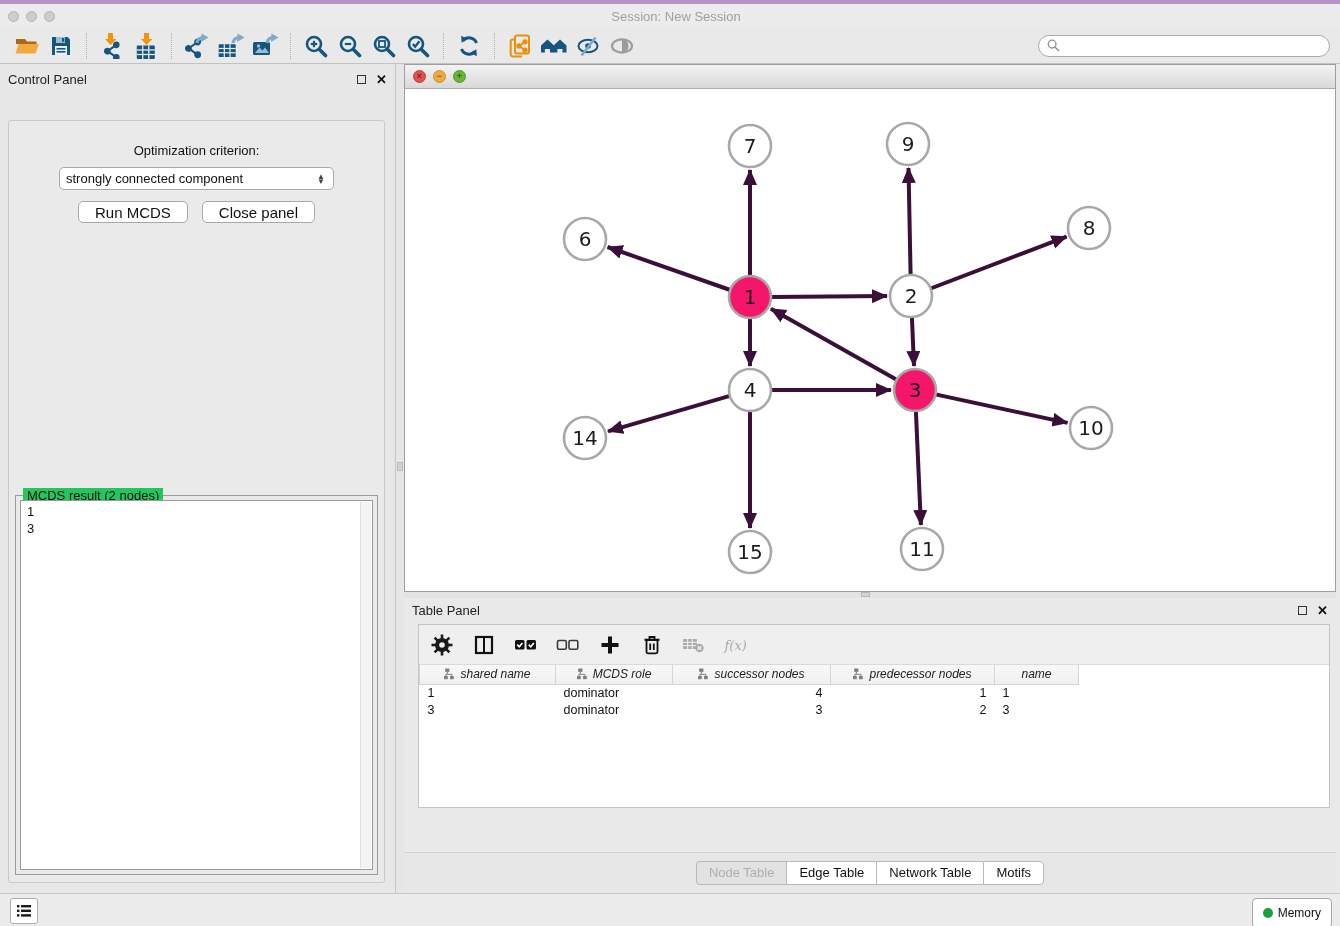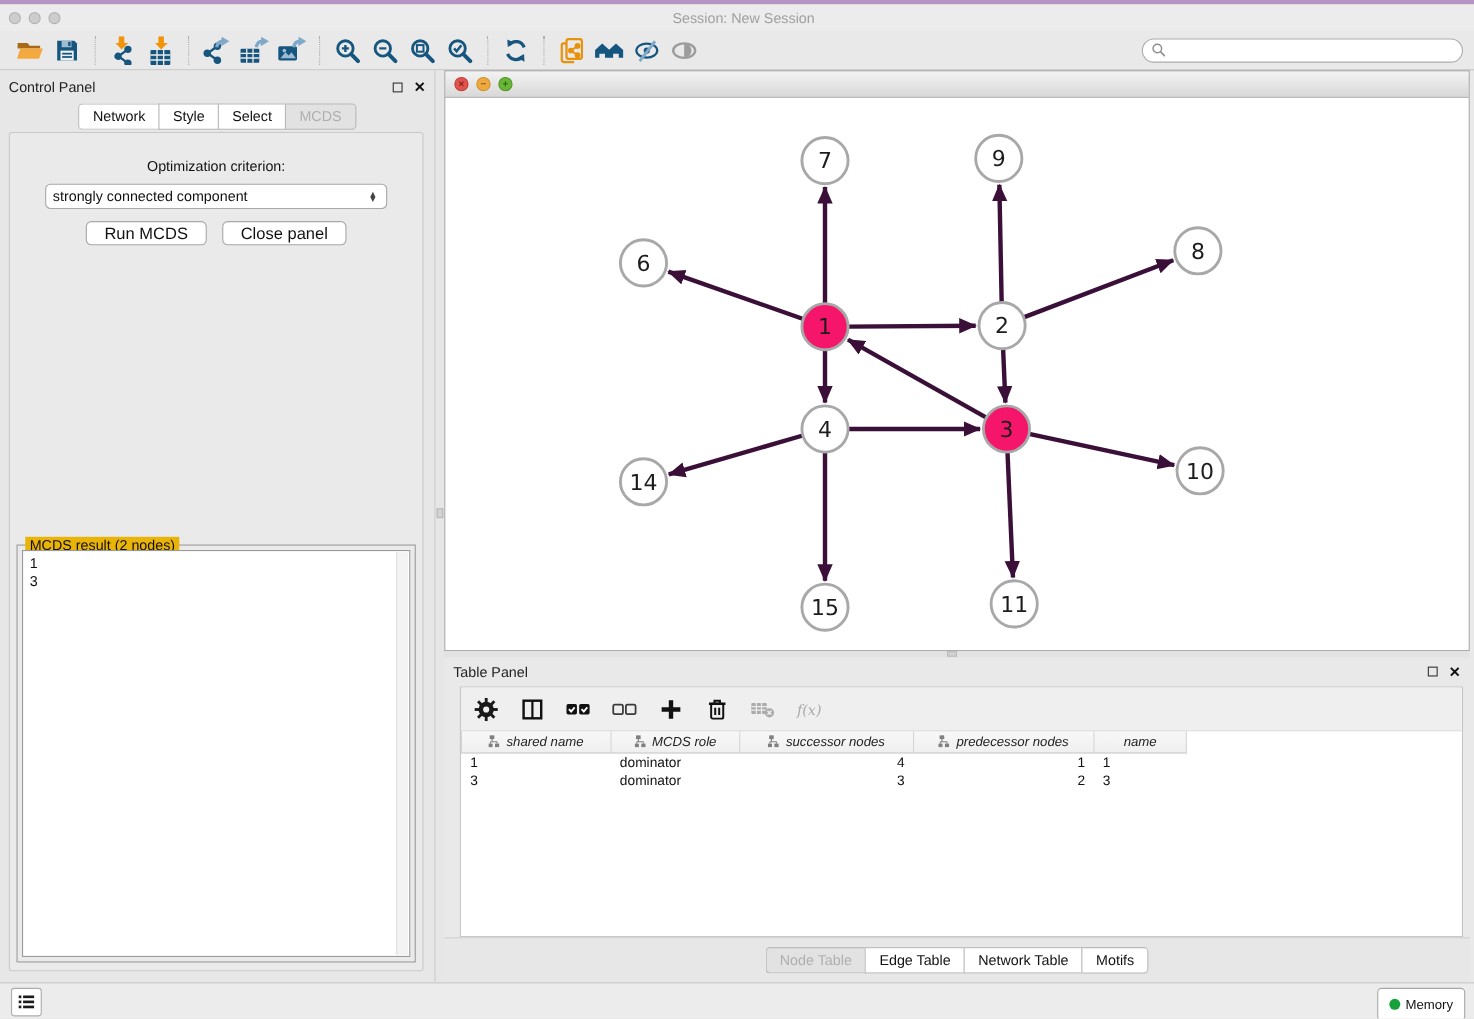--- a/index.html
+++ b/index.html
@@ -40,29 +40,29 @@
   .mini-close { font-size:13px; font-weight:bold; color:#111; line-height:9px; }
   .cp-tabs { display:flex; justify-content:center; position:relative; z-index:2; }
   .seg-tab { font-size:13px; padding:3px 12px 4px; background:#fff; border:1px solid #B9B9B9;
              border-right:none; color:#111; }
   .seg-tab:first-child { border-radius:4px 0 0 4px; }
   .seg-tab:last-child { border-right:1px solid #B9B9B9; border-radius:0 4px 4px 0; }
   .seg-tab.active { background:#E2E2E2; color:#AFAFAF; }
   .cp-body { position:absolute; top:56px; left:8px; right:10px; bottom:10px; background:#EAEAEA;
              border:1px solid #C9C9C9; border-radius:3px; }
   .opt-label { text-align:center; font-size:13px; color:#111; margin-top:22px; }
-  .cp-select { margin:9px 32px 0; height:23px; background:#fff; border:1px solid #A8A8A8; border-radius:5px;
+  .cp-select { margin:9px 50px 0; height:23px; background:#fff; border:1px solid #A8A8A8; border-radius:5px;
                display:flex; align-items:center; font-size:13px; color:#111; padding:0 6px; }
   .cp-select .selval { flex:1; }
   .stepper { display:flex; flex-direction:column; line-height:5px; font-size:8px; color:#444; padding-right:2px; }
   .btn-row { display:flex; justify-content:center; gap:14px; margin-top:11px; }
   .cp-btn { height:22px; background:#fff; border:1px solid #A8A8A8; border-radius:5px; font-size:15px;
             color:#111; padding:0 16px; display:flex; align-items:center; }
   .result-group { position:absolute; left:6px; right:6px; top:374px; bottom:7px; border:1px solid #9C9C9C; }
-  .result-legend { position:absolute; top:-8px; left:7px; background:#eab308; padding:0 4px; font-size:13px; color:#111; }
+  .result-legend { position:absolute; top:-8px; left:7px; background:#22c55e; padding:0 4px; font-size:13px; color:#111; }
   .result-area { position:absolute; inset:4px; background:#fff; border:1px solid #9A9A9A; font-size:13px;
                  color:#111; padding:2px 6px; white-space:pre; line-height:17px; }
   .result-scroll { position:absolute; top:1px; bottom:1px; right:1px; width:11px; background:#F3F3F3;
                    border-left:1px solid #E0E0E0; }
 
   
   .v-div { position:absolute; top:0; left:396px; width:8px; height:100%; background:#E6E6E6; }
   .v-handle { position:absolute; left:1px; top:398px; width:6px; height:9px; background:#D2D2D2; border:1px solid #B9B9B9; }
 
   
@@ -78,21 +78,21 @@
   .net-title { position:absolute; left:0; right:0; text-align:center; font-size:13px; color:#222; }
   .net-canvas { position:absolute; top:24px; left:0; right:0; bottom:0; background:#fff; }
   .net-canvas svg { width:100%; height:100%; display:block; }
 
   
   .h-div { position:absolute; left:404px; right:4px; top:528px; height:6px; background:#E3E3E3; }
   .h-handle { position:absolute; left:457px; top:0; width:9px; height:5px; background:#D2D2D2; border:1px solid #B9B9B9; }
 
   
   .tpanel { position:absolute; left:404px; right:4px; top:534px; bottom:0; background:#E9E9E9; }
-  .tp-inner { position:absolute; top:26px; left:14px; right:6px; height:228px; background:#fff;
+  .tp-inner { position:absolute; top:26px; left:14px; right:6px; height:184px; background:#fff;
               border:1px solid #C4C4C4; overflow:hidden; }
   .tp-toolbar { height:40px; background:#EFEFEF; border-bottom:1px solid #DADADA; display:flex;
                 align-items:center; padding-left:10px; gap:16px; }
   .tp-tbtn { width:26px; height:26px; display:flex; align-items:center; justify-content:center; }
   table.ntable { border-collapse:collapse; width:100%; table-layout:fixed; }
   table.ntable th { background:linear-gradient(#F8F8F8,#EFEFEF); border:1px solid #D5D5D5; border-top:none;
                     font-weight:normal; font-size:12px; color:#222; height:19px; padding:0 4px; }
   table.ntable th .th-wrap { display:flex; align-items:center; justify-content:center; gap:5px;font-style:italic; }
   table.ntable td { font-size:12.5px; color:#111; height:17px; padding:0 8px; overflow:hidden; white-space:nowrap; }
   td.al { text-align:left; } td.ar { text-align:right; }
@@ -340,26 +340,20 @@
   </div>
 
   <div class="main">
 
     <div class="cpanel">
       <div class="panel-head">
         <span class="ptitle">Control Panel</span>
         <span class="mini-float"></span>
         <span class="mini-close">✕</span>
       </div>
-      <div class="cp-tabs" id="cp-tabs">
-          <div class="seg-tab">Network</div>
-          <div class="seg-tab">Style</div>
-          <div class="seg-tab">Select</div>
-          <div class="seg-tab active">MCDS</div>
-        </div>
       <div class="cp-body">
         <div class="opt-label">Optimization criterion:</div>
         <div class="cp-select">
           <span class="selval">strongly connected component</span>
           <span class="stepper">
               <span>▲</span>
               <span>▼</span>
             </span>
         </div>
         <div class="btn-row">

